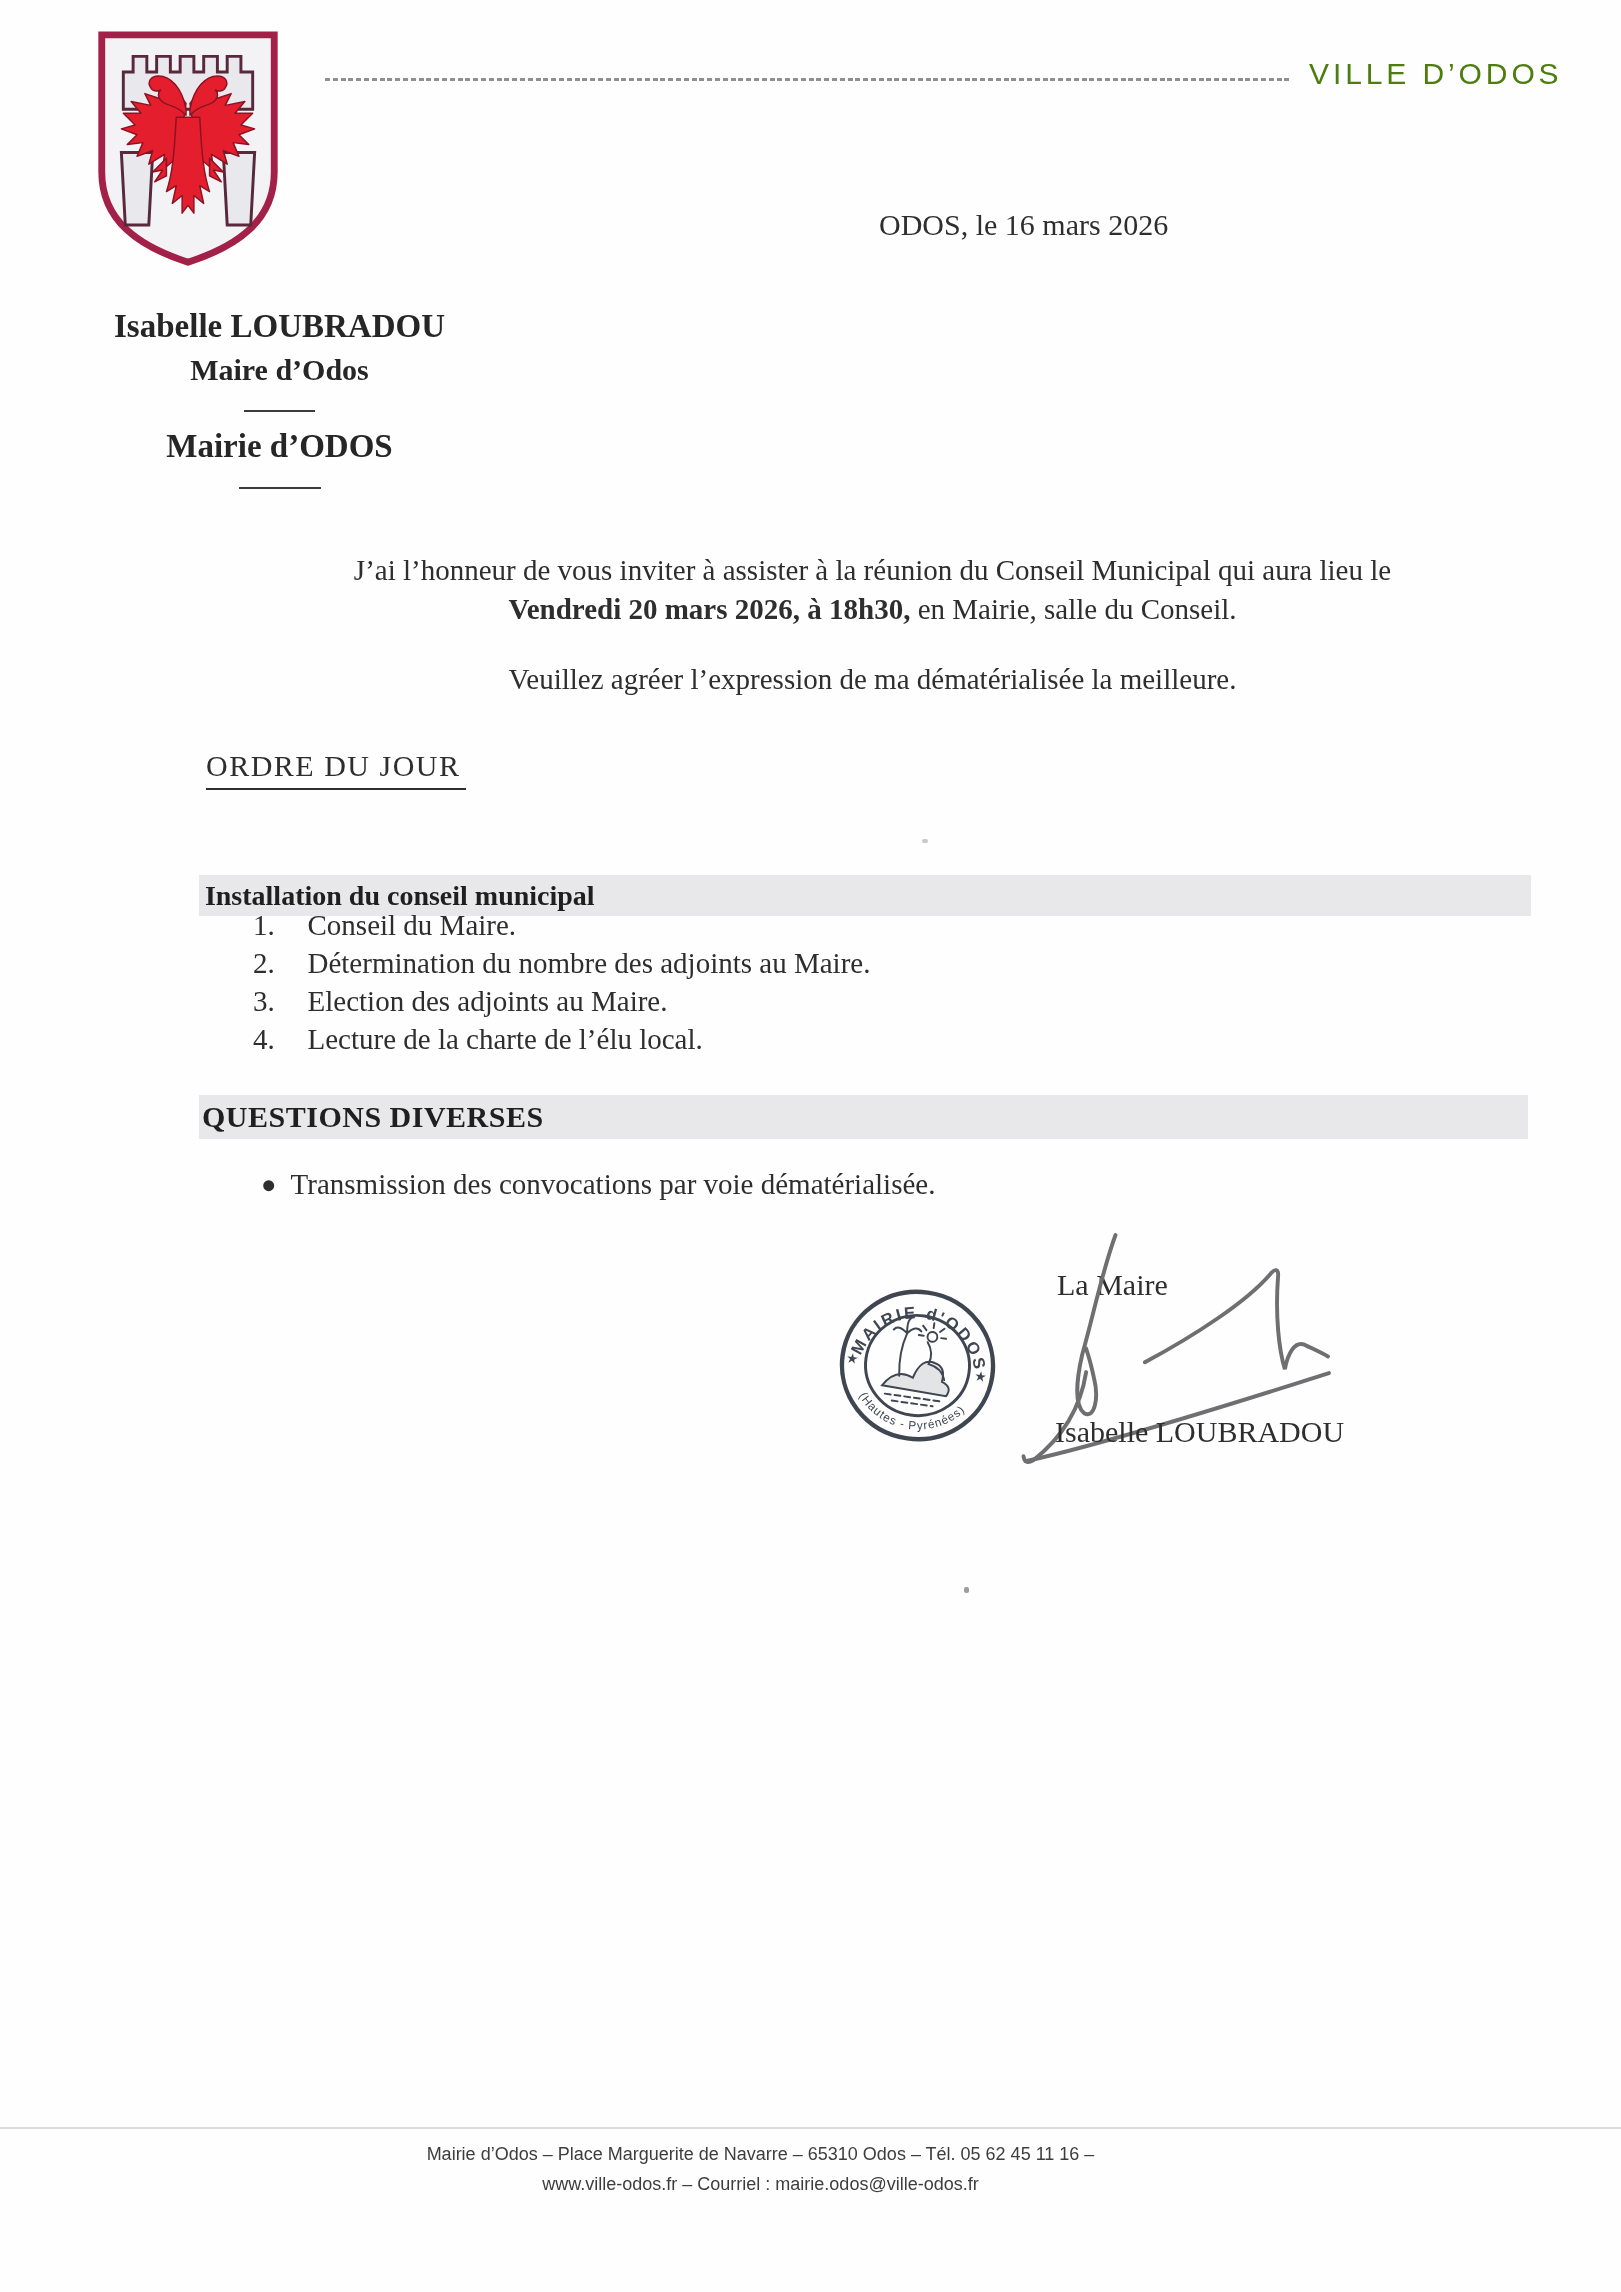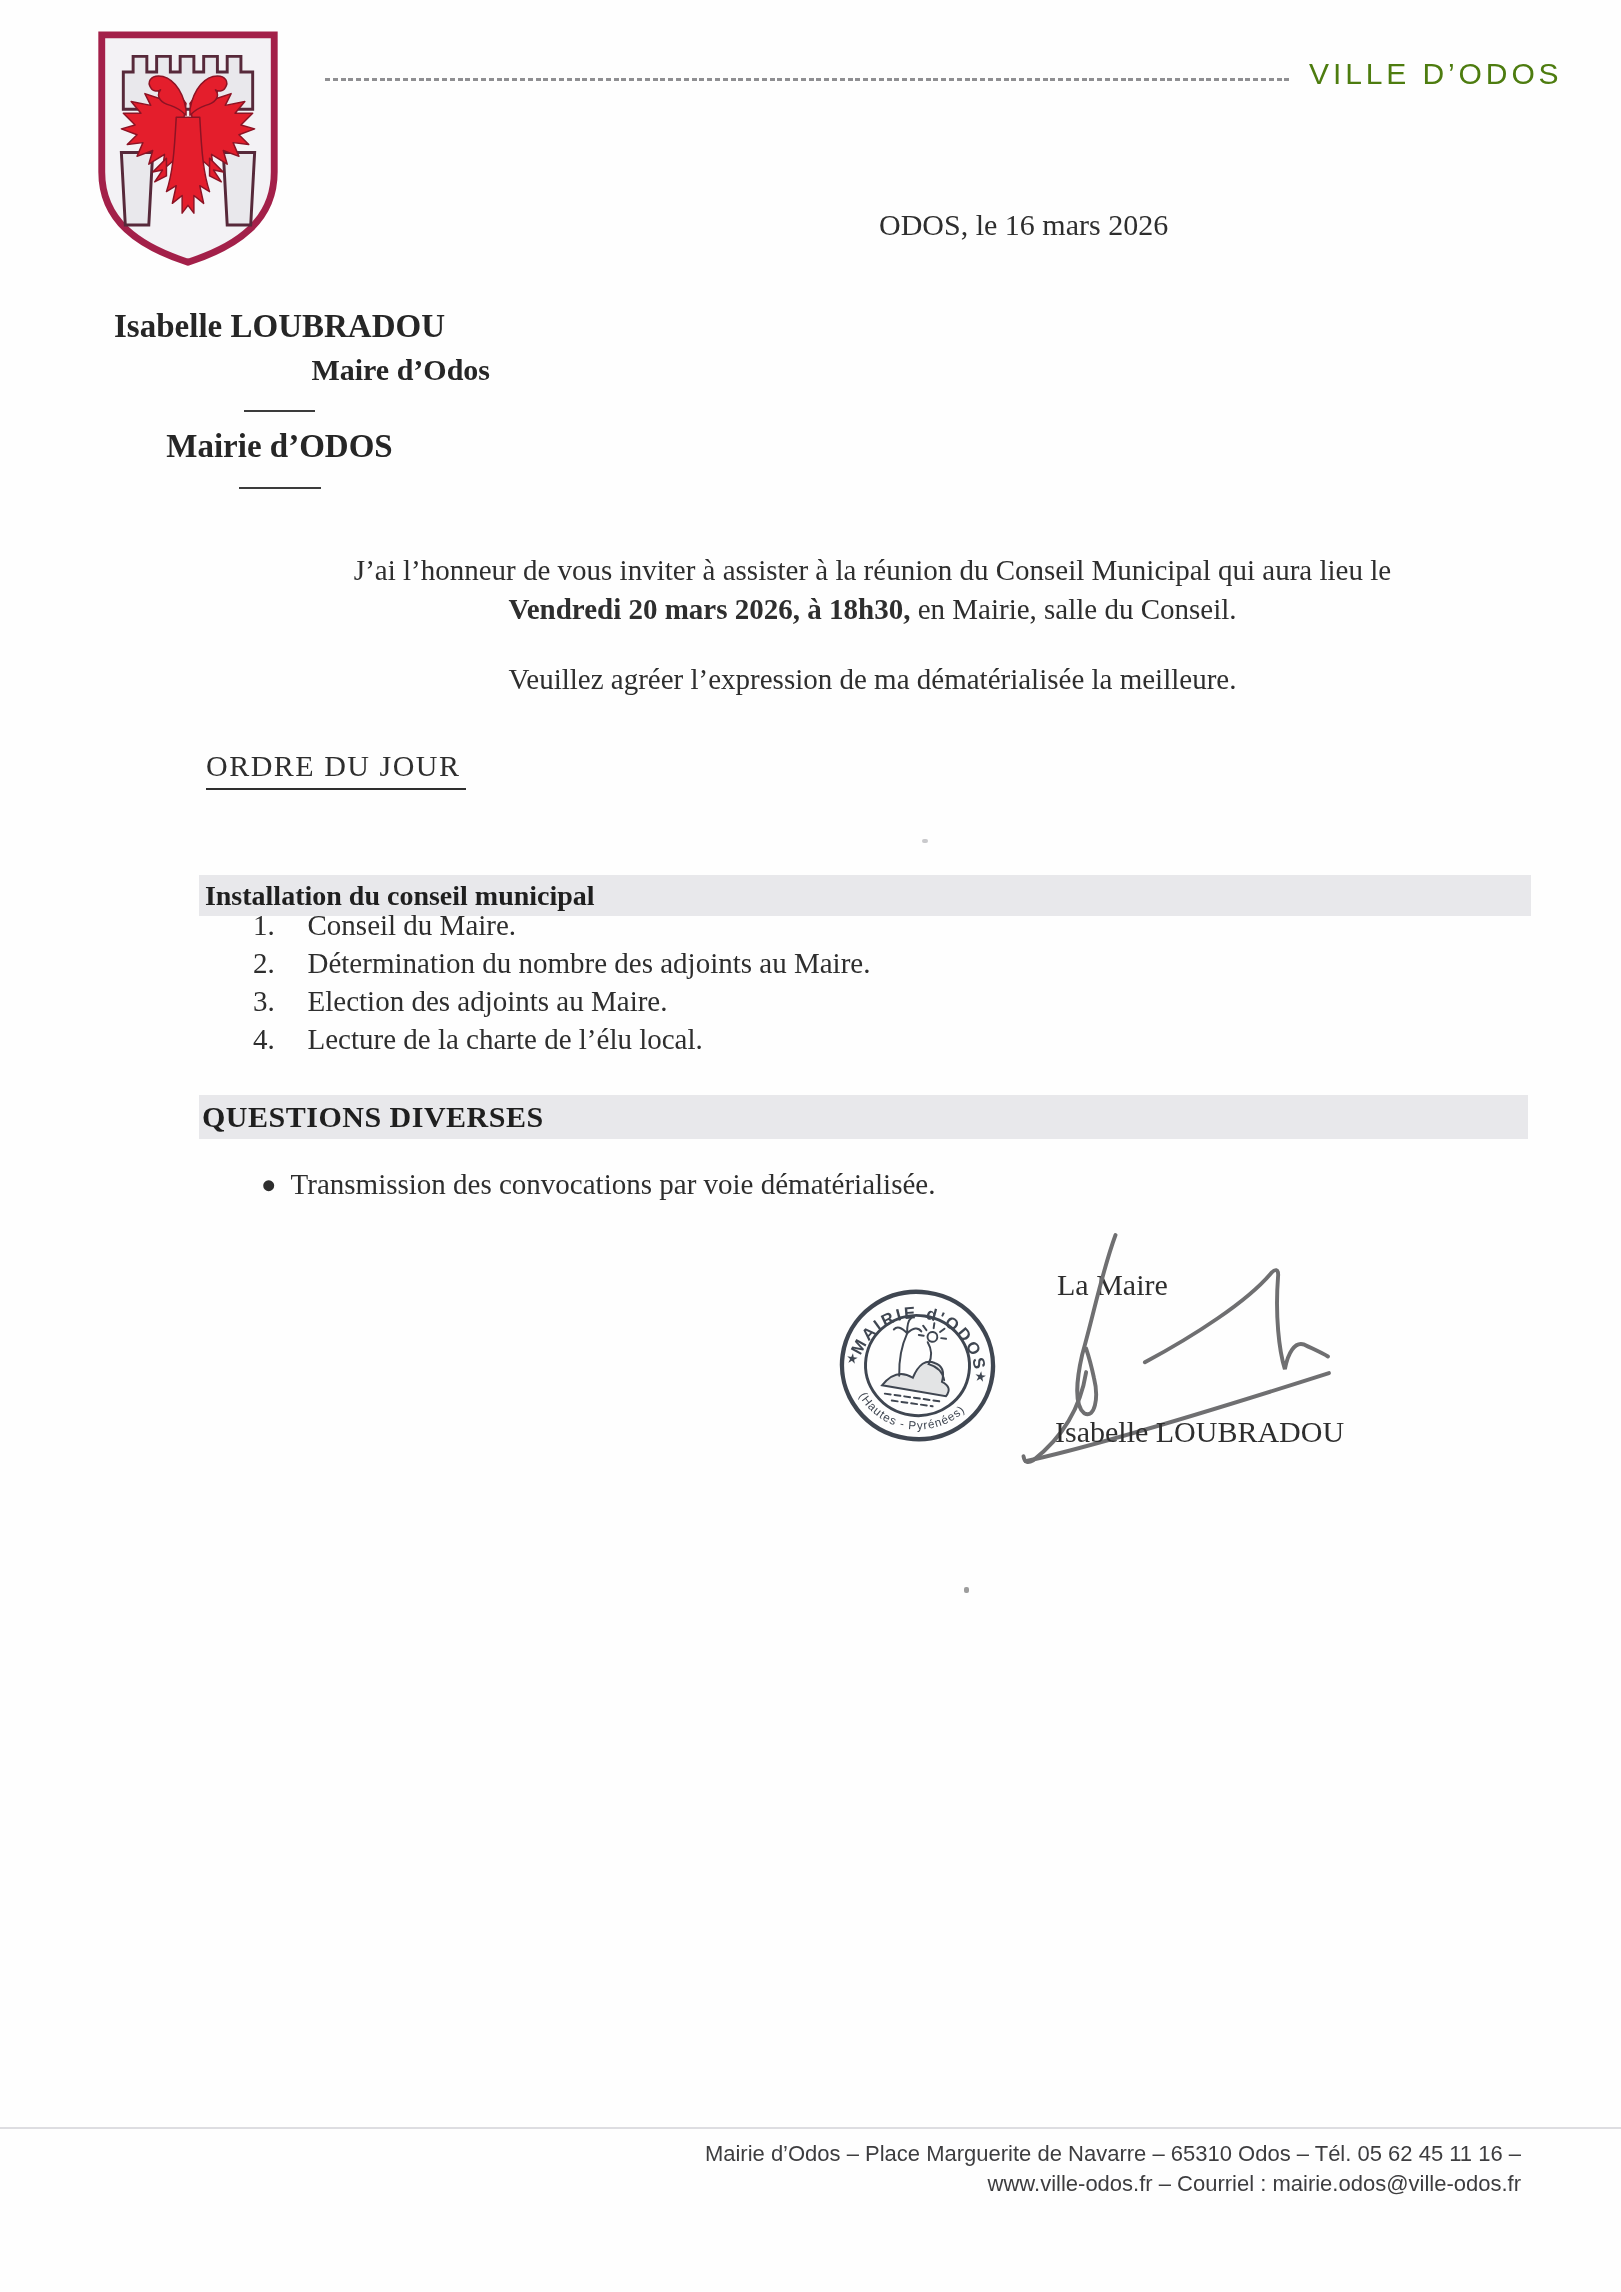--- a/index.html
+++ b/index.html
@@ -19,21 +19,21 @@
   }
   .ville-label{
     position:absolute;left:1309px;top:57px;
     font-family:"Liberation Sans", sans-serif;
     font-size:30px;letter-spacing:3.9px;color:#4d7c0f;white-space:nowrap;
   }
   .date-line{position:absolute;left:879px;top:208px;font-size:30px;white-space:nowrap;}
   
   .sender{position:absolute;left:69px;top:308px;width:421px;text-align:center;}
   .sender-name{font-size:33px;font-weight:bold;color:#262626;}
-  .sender-role{font-size:30px;font-weight:bold;color:#262626;margin-top:7.8px;text-align:right;}
+  .sender-role{font-size:30px;font-weight:bold;color:#262626;margin-top:7.8px;}
   .divider1{width:71px;border-top:2px solid #3c3c3c;margin:23.5px auto 0 auto;}
   .sender-org{font-size:33px;font-weight:bold;color:#262626;margin-top:15.7px;}
   .divider2{width:82px;border-top:2px solid #3c3c3c;margin:21.6px auto 0 auto;}
   
   .invite{position:absolute;left:216px;top:551px;width:1313px;text-align:center;font-size:29px;line-height:39px;}
   .invite b{font-weight:bold;}
   .closing{position:absolute;left:216px;top:663px;width:1313px;text-align:center;font-size:29px;}
   .agenda-title{
     position:absolute;left:206px;top:749px;
     font-size:30px;letter-spacing:1.5px;
@@ -57,22 +57,22 @@
   .sig-name{position:absolute;left:1055px;top:1415px;font-size:30px;white-space:nowrap;}
   .stamp{position:absolute;left:837px;top:1288px;width:161px;height:157px;}
   .scribble{position:absolute;left:1000px;top:1225px;width:372px;height:257px;}
   
   .dot1{position:absolute;left:964px;top:1587px;width:4.9px;height:5.9px;background:#7c7c7c;border-radius:2px;opacity:.75;}
   .dot2{position:absolute;left:922px;top:839px;width:5.9px;height:3.9px;background:#c9c9cc;border-radius:2px;}
   
   .footer-rule{position:absolute;left:0;top:2127px;width:1621px;border-top:2px solid #dddde1;}
   .footer{
     position:absolute;left:0;top:2139px;width:1621px;padding-right:100px;box-sizing:border-box;
-    text-align:right;font-family:"Liberation Sans", sans-serif;
-    font-size:22px;line-height:30px;color:#3d3d3f;
+    text-align:center;font-family:"Liberation Sans", sans-serif;
+    font-size:18px;line-height:30px;color:#3d3d3f;
   }
 </style>
 </head>
 <body>
 
 <div class="page">
 
   <svg class="crest" viewBox="0 0 200 248">
     <path d="M12,8 L188,8 L188,148 C188,198 150,224 100,240 C50,224 12,198 12,148 Z" fill="#f3f2f5" stroke="#a32049" stroke-width="7"></path>
     <path d="M34,84 L34,46 L44,46 L44,30 L58,30 L58,46 L68,46 L68,30 L82,30 L82,46 L92,46 L92,30 L106,30 L106,46 L116,46 L116,30 L130,30 L130,46 L140,46 L140,30 L154,30 L154,46 L166,46 L166,84 Z" fill="#e9e8ec" stroke="#57293a" stroke-width="3"></path>

